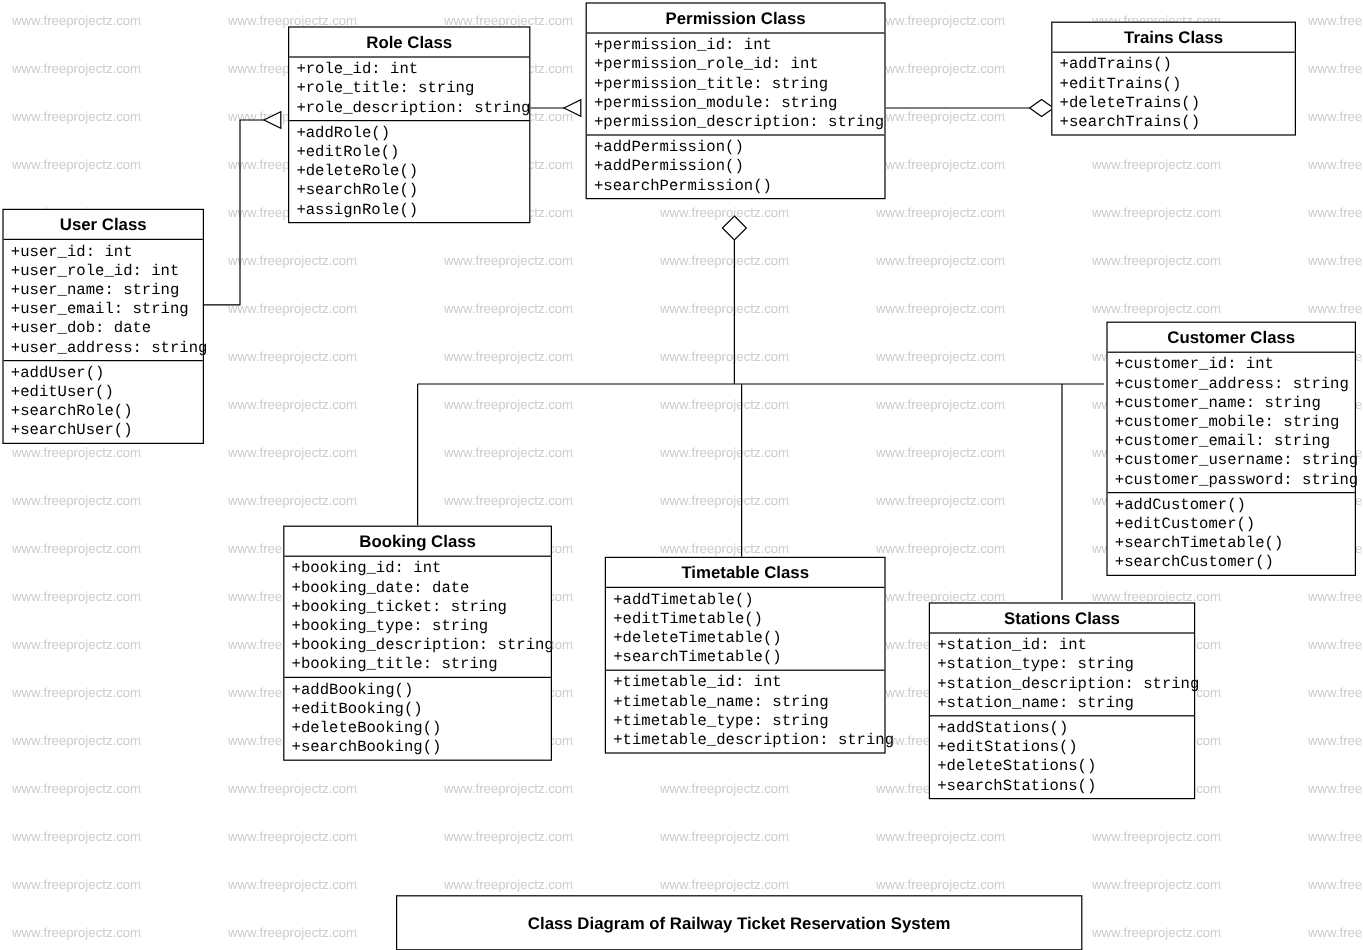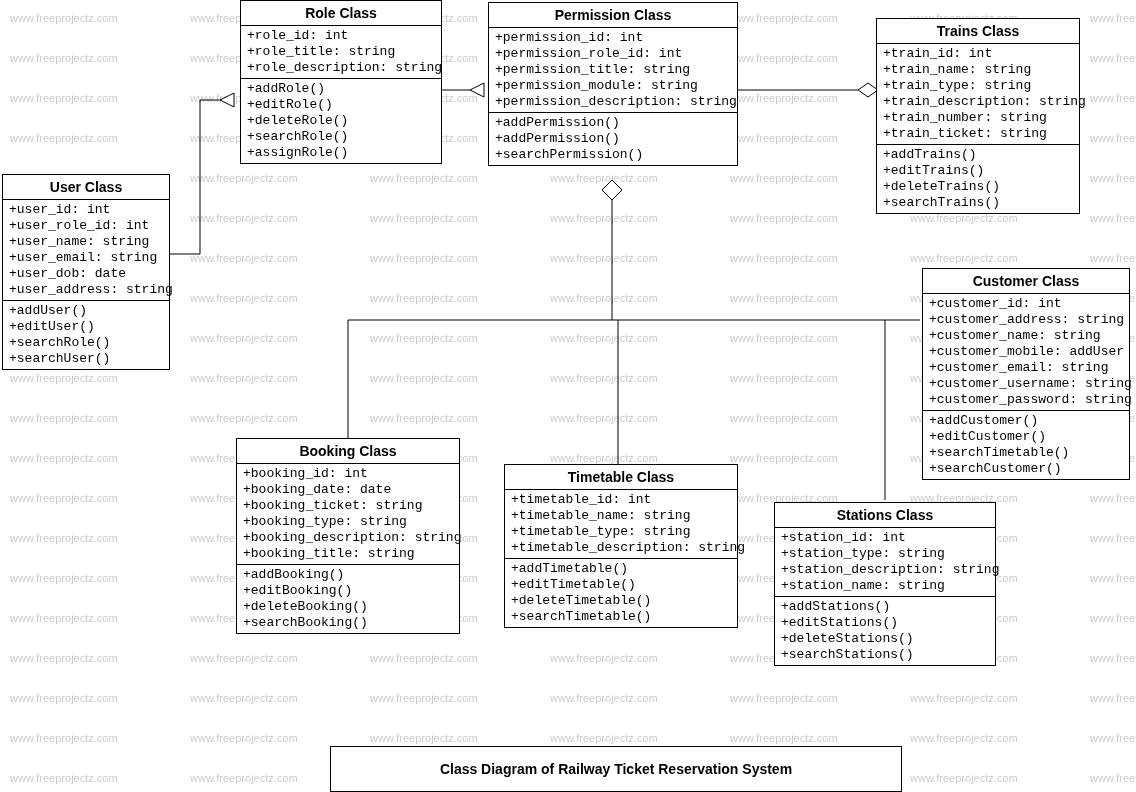--- a/index.html
+++ b/index.html
@@ -202,21 +202,21 @@
         <div>+user_address: string</div>
       </div>
     <div class="class-section" id="user-meth">
         <div>+addUser()</div>
         <div>+editUser()</div>
         <div>+searchRole()</div>
         <div>+searchUser()</div>
       </div>
   </div>
 
-  <div class="class-box" style="left:240px;top:0;width:200px">
+  <div class="class-box" style="left:240px;top:22px;width:200px">
     <div class="class-title">Role Class</div>
     <div class="class-section" id="role-attr">
         <div>+role_id: int</div>
         <div>+role_title: string</div>
         <div>+role_description: string</div>
       </div>
     <div class="class-section" id="role-meth">
         <div>+addRole()</div>
         <div>+editRole()</div>
         <div>+deleteRole()</div>
@@ -236,43 +236,35 @@
       </div>
     <div class="class-section" id="perm-meth">
         <div>+addPermission()</div>
         <div>+addPermission()</div>
         <div>+searchPermission()</div>
       </div>
   </div>
 
   <div class="class-box" style="left:876px;top:18px;width:202px">
     <div class="class-title">Trains Class</div>
-    <div class="class-section" id="trains-attr">
-        <div>+train_id: int</div>
-        <div>+train_name: string</div>
-        <div>+train_type: string</div>
-        <div>+train_description: string</div>
-        <div>+train_number: string</div>
-        <div>+train_ticket: string</div>
-      </div>
     <div class="class-section" id="trains-meth">
         <div>+addTrains()</div>
         <div>+editTrains()</div>
         <div>+deleteTrains()</div>
         <div>+searchTrains()</div>
       </div>
   </div>
 
   <div class="class-box" style="left:922px;top:268px;width:206px">
     <div class="class-title">Customer Class</div>
     <div class="class-section" id="cust-attr">
         <div>+customer_id: int</div>
         <div>+customer_address: string</div>
         <div>+customer_name: string</div>
-        <div>+customer_mobile: addUser</div>
+        <div>+customer_mobile: string</div>
         <div>+customer_email: string</div>
         <div>+customer_username: string</div>
         <div>+customer_password: string</div>
       </div>
     <div class="class-section" id="cust-meth">
         <div>+addCustomer()</div>
         <div>+editCustomer()</div>
         <div>+searchTimetable()</div>
         <div>+searchCustomer()</div>
       </div>
@@ -291,31 +283,31 @@
     <div class="class-section" id="book-meth">
         <div>+addBooking()</div>
         <div>+editBooking()</div>
         <div>+deleteBooking()</div>
         <div>+searchBooking()</div>
       </div>
   </div>
 
   <div class="class-box" style="left:504px;top:464px;width:232px">
     <div class="class-title">Timetable Class</div>
+    <div class="class-section" id="time-meth">
+        <div>+addTimetable()</div>
+        <div>+editTimetable()</div>
+        <div>+deleteTimetable()</div>
+        <div>+searchTimetable()</div>
+      </div>
     <div class="class-section" id="time-attr">
         <div>+timetable_id: int</div>
         <div>+timetable_name: string</div>
         <div>+timetable_type: string</div>
         <div>+timetable_description: string</div>
-      </div>
-    <div class="class-section" id="time-meth">
-        <div>+addTimetable()</div>
-        <div>+editTimetable()</div>
-        <div>+deleteTimetable()</div>
-        <div>+searchTimetable()</div>
       </div>
   </div>
 
   <div class="class-box" style="left:774px;top:502px;width:220px">
     <div class="class-title">Stations Class</div>
     <div class="class-section" id="stat-attr">
         <div>+station_id: int</div>
         <div>+station_type: string</div>
         <div>+station_description: string</div>
         <div>+station_name: string</div>

